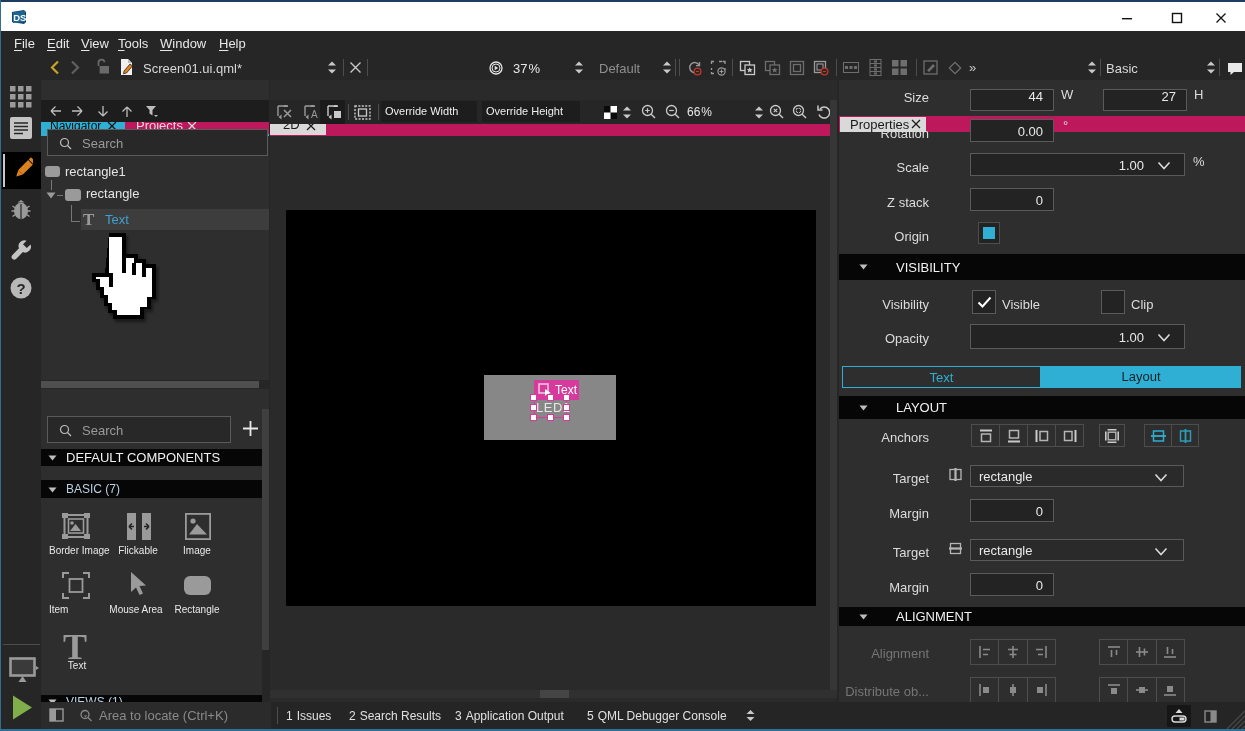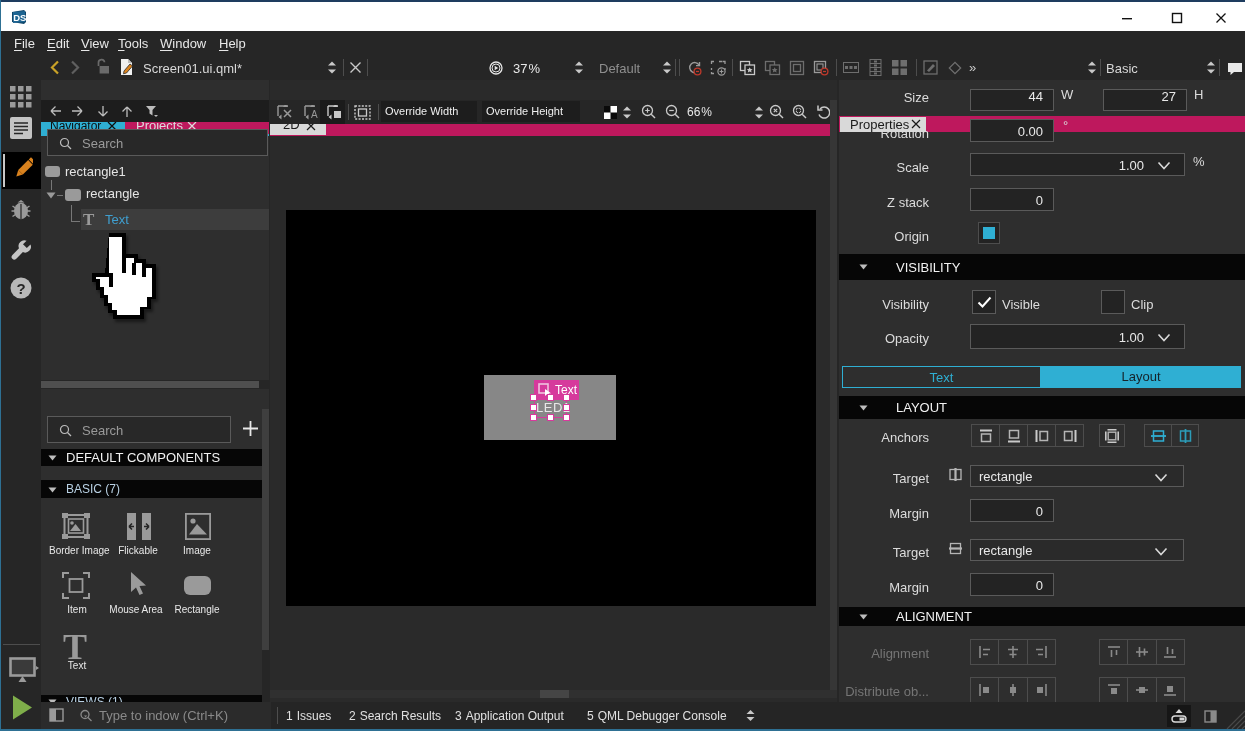--- a/index.html
+++ b/index.html
@@ -336,21 +336,21 @@
         <circle cx="8" cy="8" r="2.6" fill="#9a9a9a"></circle>
         <path d="M4 21.5 L12 11 L22 21.5 Z" fill="#9a9a9a"></path>
       </svg>
     <span class="abs lab" style="left:128px;top:155px;width:56px;text-align:center;font-size:10px;color:#e8e8e8">Image</span>
     <svg class="ico" style="left:21px;top:182px" width="28" height="27" viewBox="0 0 28 27">
         <g stroke="#9a9a9a" fill="none" stroke-width="2">
           <path d="M1 6 V1 H7 M21 1 H27 V6 M27 21 V26 H21 M7 26 H1 V21"></path>
           <rect x="7.5" y="7" width="13" height="13" stroke-width="1.8"></rect>
         </g>
       </svg>
-    <span class="abs lab" style="left:8px;top:214px;width:56px;text-align:center;font-size:10px;color:#e8e8e8">Item</span>
+    <span class="abs lab" style="left:8px;top:214px;width:56px;text-align:left;font-size:10px;color:#e8e8e8">Item</span>
     <svg class="ico" style="left:89px;top:182px" width="17" height="27" viewBox="0 0 17 27">
         <path d="M1 0 L1 20 L6 15.5 L9.5 23 L13 21.5 L9.5 14 L16 13.5 Z" fill="#9a9a9a"></path>
       </svg>
     <span class="abs lab" style="left:67px;top:214px;width:56px;text-align:center;font-size:10px;color:#e8e8e8">Mouse Area</span>
     <div class="abs" style="left:143px;top:186px;width:27px;height:19px;background:#9a9a9a;border-radius:6px"></div>
     <span class="abs lab" style="left:128px;top:214px;width:56px;text-align:center;font-size:10px;color:#e8e8e8">Rectangle</span>
     <span class="abs" style="left:22px;top:236px;color:#9a9a9a;font-size:36px;font-weight:bold;font-family:'Liberation Serif',serif">T</span>
     <span class="abs lab" style="left:8px;top:270px;width:56px;text-align:center;font-size:10px;color:#e8e8e8">Text</span>
     <div class="sechead" style="top:305px;height:7px">
       <svg class="ico" style="left:7px;top:4px" width="9" height="6" viewBox="0 0 9 6">
@@ -676,21 +676,21 @@
     <div class="abs" style="left:0;top:0;width:230px;height:27px;background:#2b2b2b">
       <svg class="ico" style="left:8px;top:6px" width="15" height="14" viewBox="0 0 15 14">
           <rect x="1" y="1" width="13" height="12" fill="none" stroke="#9a9a9a" stroke-width="1.4"></rect>
           <rect x="1" y="1" width="6" height="12" fill="#9a9a9a"></rect>
         </svg>
       <svg class="ico" style="left:38px;top:7px" width="14" height="14" viewBox="0 0 14 14">
           <circle cx="6" cy="5.5" r="4" stroke="#8a8a8a" stroke-width="1.3" fill="none"></circle>
           <path d="M9 8.5 L12.5 12" stroke="#8a8a8a" stroke-width="1.3"></path>
           <path d="M10 12 l2 2 2 -2" fill="#8a8a8a" transform="translate(-3,-3) scale(0.8)"></path>
         </svg>
-      <span class="abs" style="left:58px;top:6px;font-size:13px;color:#8a8a8a">Type to indow (Ctrl+K)</span>
+      <span class="abs" style="left:58px;top:6px;font-size:13px;color:#8a8a8a">Area to locate (Ctrl+K)</span>
     </div>
     <div class="abs" style="left:236px;top:5px;width:1px;height:17px;background:#4d4d4d"></div>
     <span class="abs" style="left:245px;top:7px;font-size:12px;color:#e0e0e0">1 Issues</span>
     <span class="abs" style="left:308px;top:7px;font-size:12px;color:#e0e0e0">2 Search Results</span>
     <span class="abs" style="left:414px;top:7px;font-size:12px;color:#e0e0e0">3 Application Output</span>
     <span class="abs" style="left:546px;top:7px;font-size:12px;color:#e0e0e0">5 QML Debugger Console</span>
     <svg class="ico" style="left:704px;top:7px" width="11" height="13" viewBox="0 0 11 13">
         <path d="M1.5 5 L5.5 1 L9.5 5 Z M1.5 8 L5.5 12 L9.5 8 Z" fill="#c9c9c9"></path>
       </svg>
     <div class="abs" style="left:1126px;top:3px;width:24px;height:22px;background:#161616">

